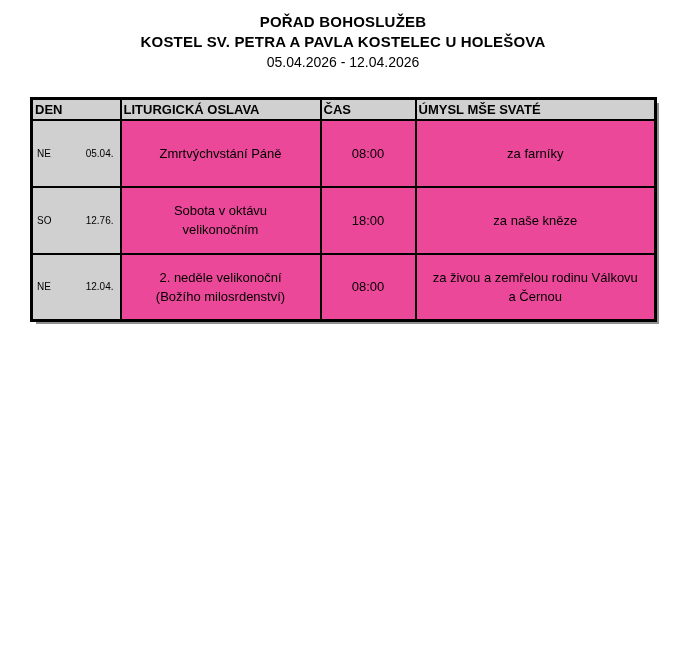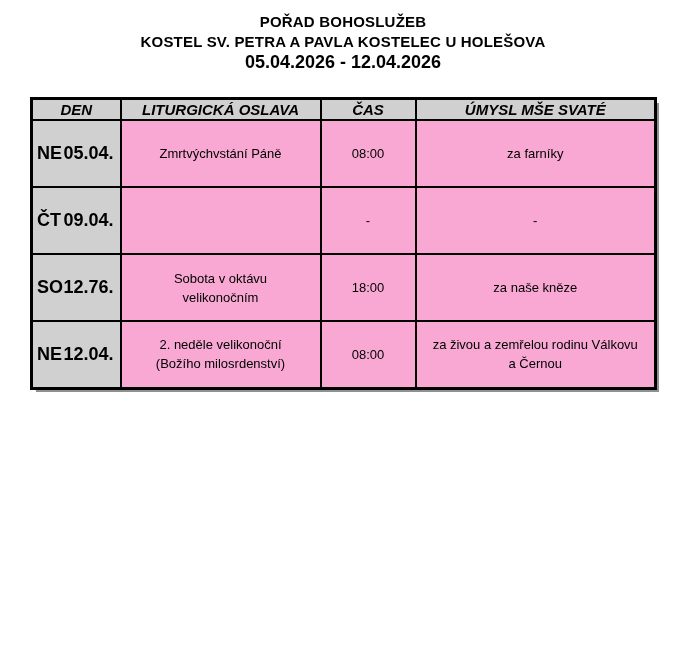--- a/index.html
+++ b/index.html
@@ -16,22 +16,22 @@
     text-align: center;
     padding-top: 12px;
   }
   .title-line1, .title-line2 {
     font-size: 15px;
     font-weight: bold;
     line-height: 20px;
     letter-spacing: 0.2px;
   }
   .title-line3 {
-    font-size: 18px;
-    font-weight: bold;
+    font-size: 14px;
+    font-weight: normal;
     line-height: 20px;
   }
 
   table.schedule {
     margin: 25px 0 0 30px;
     width: 624px;
     table-layout: fixed;
     border-collapse: collapse;
     border: 3px solid var(--border-color, #000);
     box-shadow: 4px 4px 0 -2px var(--shadow-color, #909090);
@@ -44,41 +44,40 @@
   th, td {
     border: 2px solid var(--border-color, #000);
     vertical-align: middle;
     overflow: hidden;
   }
   thead tr { height: 21px; }
   tbody tr { height: 67px; }
 
   th {
     background: var(--header-bg, #d0d0d0);
-    font-size: 15px;
+    font-size: 13px;
     font-weight: bold;
-    text-align: center;
+    text-align: left;
     padding: 1px 2px;
-    font-style: italic;
   }
 
   td.day-cell {
     background: var(--day-bg, #d0d0d0);
-    font-size: 18px;
-    font-weight: bold;
+    font-size: 10px;
+    font-weight: normal;
   }
   .day-inner {
     display: flex;
     justify-content: space-between;
     align-items: center;
     padding: 0 6px 0 4px;
   }
 
   td.celebration-cell, td.time-cell, td.intention-cell {
-    background: #f9a8d4;
+    background: #ec4899;
     font-size: 13px;
     text-align: center;
     line-height: 19px;
     white-space: pre-line;
     padding: 0 2px;
   }
 </style>
 </head>
 <body>
 
@@ -114,31 +113,20 @@
       </div>
     </td>
     <td class="celebration-cell">Zmrtvýchvstání Páně</td>
     <td class="time-cell">08:00</td>
     <td class="intention-cell">za farníky</td>
   </tr>
 
 
 
 
-  <tr>
-    <td class="day-cell">
-      <div class="day-inner">
-        <span>ČT</span>
-        <span>09.04.</span>
-      </div>
-    </td>
-    <td class="celebration-cell"></td>
-    <td class="time-cell">-</td>
-    <td class="intention-cell">-</td>
-  </tr>
 
 
   <tr>
     <td class="day-cell">
       <div class="day-inner">
         <span>SO</span>
         <span>12.76.</span>
       </div>
     </td>
     <td class="celebration-cell">Sobota v oktávu

